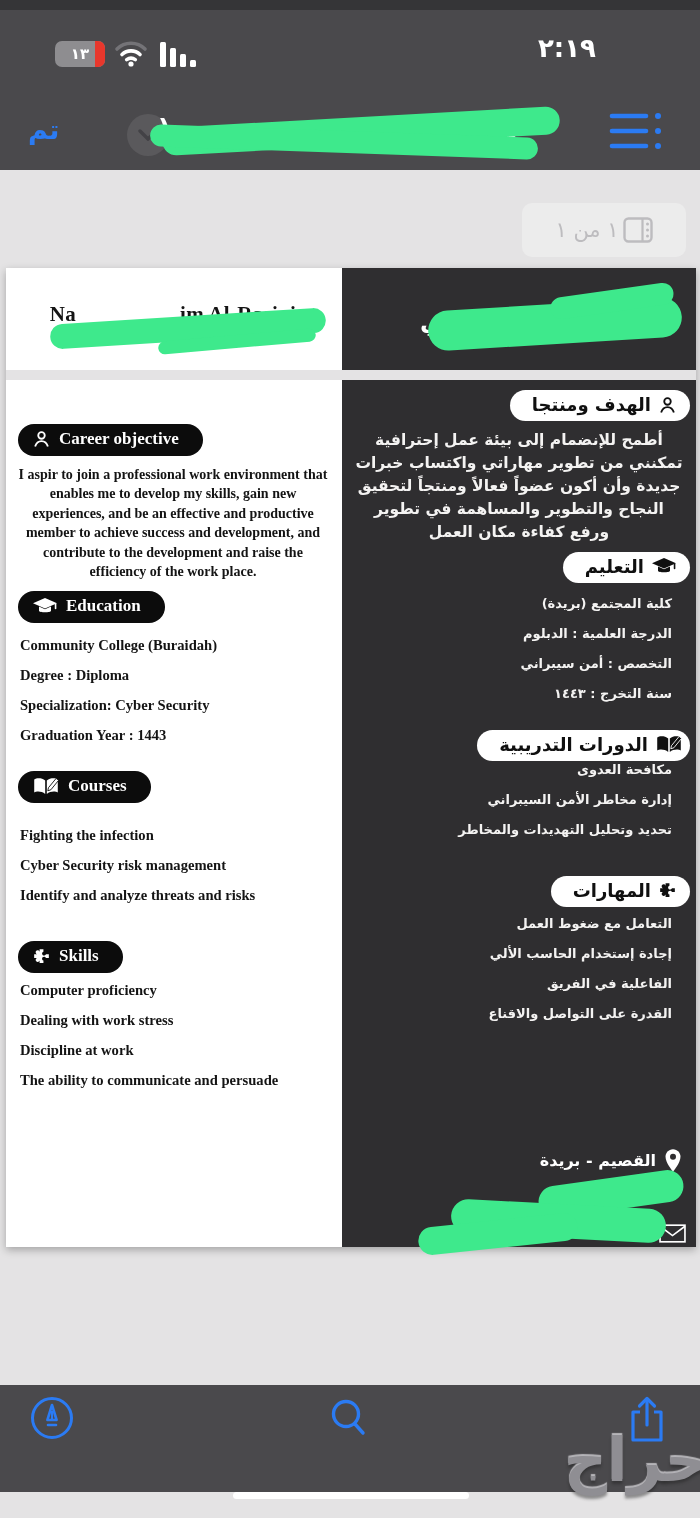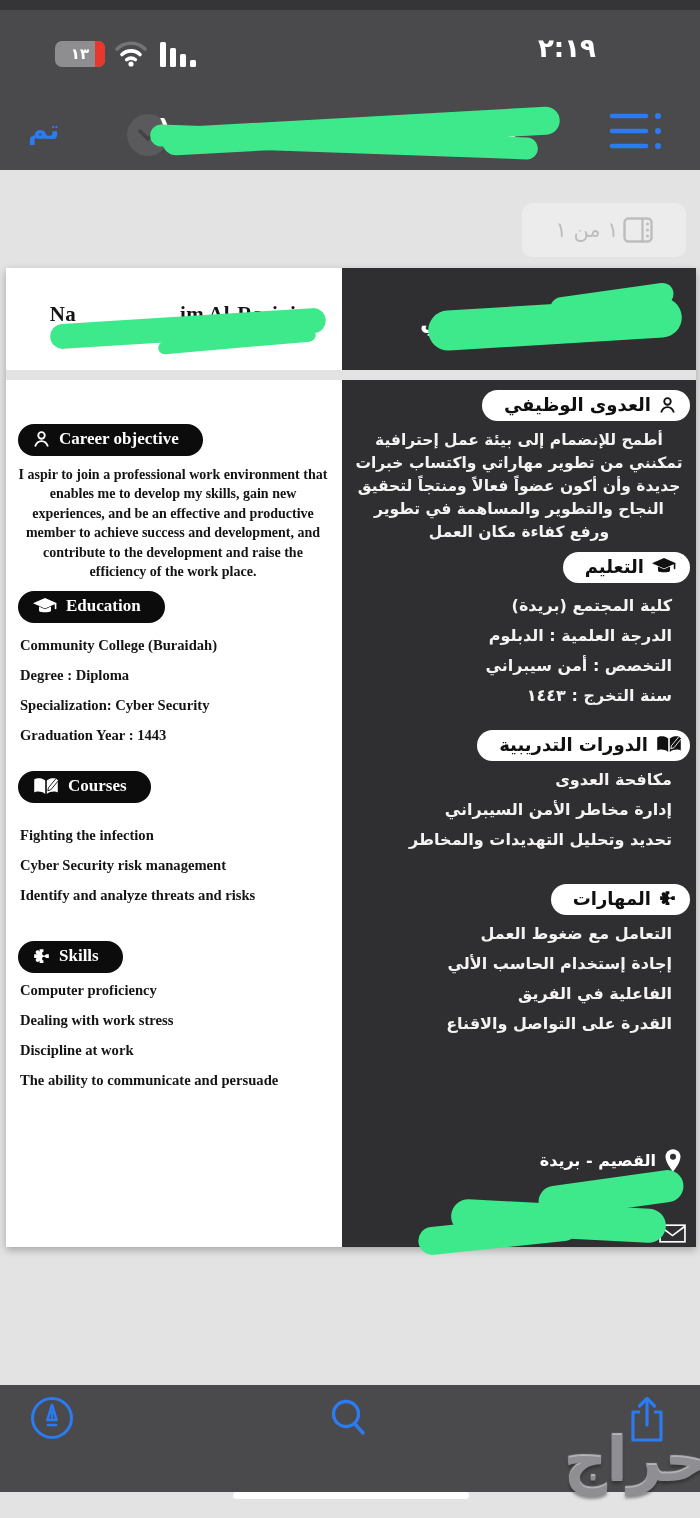--- a/index.html
+++ b/index.html
@@ -57,21 +57,21 @@
   .pill-white{display:inline-flex;align-items:center;gap:8px;background:#fff;color:#101010;
               border-radius:18px;padding:4px 14px 6px 22px;font-size:18px;font-weight:bold;}
 
   .obj-en{height:126px;margin-top:9px;padding:0 9px;text-align:center;font-size:14px;
           font-weight:bold;line-height:19.4px;}
   .obj-ar{height:123px;margin-top:8px;padding:0 13px;text-align:center;font-size:15.5px;
           font-weight:bold;line-height:23px;}
 
   .item-en{margin:0 0 0 14px;height:30px;font-size:14.6px;font-weight:bold;}
   .items-en{margin-top:14px;}
-  .item-ar{margin:0 24px 0 0;height:30px;font-size:16px;font-weight:bold;text-align:right;}
+  .item-ar{margin:0 24px 0 0;height:30px;font-size:13px;font-weight:bold;text-align:right;}
   .items-ar{margin-top:13px;}
   .mt-c{margin-top:13px;}
 
   .contact{position:absolute;top:880px;right:0;width:354px;}
   .loc-row{display:flex;align-items:center;justify-content:flex-start;gap:8px;
            padding-right:14px;font-size:16px;font-weight:bold;color:#fff;padding-left:20px;}
   .phone-frag{position:absolute;top:44px;right:146px;color:#fff;font-size:15px;}
   .mail-icon{position:absolute;top:76px;right:10px;}
 
   
@@ -224,21 +224,21 @@
       <div class="scrib" style="left:208px;top:22px;width:124px;height:22px;transform:rotate(-8deg);"></div>
 
       <div style="height:30px"></div>
 
       <div class="pill-row-r">
         <span class="pill-white">
           <svg width="17" height="18" viewBox="0 0 24 25">
             <circle cx="12" cy="7.5" r="4.6" fill="none" stroke="#101010" stroke-width="2.6"></circle>
             <path d="M3 23 c1.6-5.4 5.4-7.6 9-7.6 s7.4 2.2 9 7.6" fill="none" stroke="#101010" stroke-width="2.6"></path>
           </svg>
-          <span>العدوى الوظيفي</span>
+          <span>الهدف ومنتجا</span>
         </span>
       </div>
 
       <div class="obj-ar">أطمح للإنضمام إلى بيئة عمل إحترافية تمكنني من تطوير مهاراتي واكتساب خبرات جديدة وأن أكون عضواً فعالاً ومنتجاً لتحقيق النجاح والتطوير والمساهمة في تطوير ورفع كفاءة مكان العمل</div>
 
       <div class="pill-row-r" style="margin-top:0">
         <span class="pill-white">
           <svg width="24" height="17" viewBox="0 0 30 21">
             <polygon points="15,0 30,6.5 15,13 0,6.5" fill="#101010"></polygon>
             <path d="M7.5 10.5 v5.2 c0 2.6 15 2.6 15 0 v-5.2 l-7.5 3.3 z" fill="#101010"></path>
@@ -257,21 +257,21 @@
       <div class="pill-row-r" style="margin-top:14px">
         <span class="pill-white" style="padding-right:8px;">
           <svg width="26" height="19" viewBox="0 0 32 23">
             <path d="M15 4 C11 .8 4.5 .8 1.5 2.8 V19 c3-2 9.5-1.6 13.5 1.6 z" fill="#101010"></path>
             <path d="M17 4 C21 .8 27.5 .8 30.5 2.8 V19 c-3-2-9.5-1.6-13.5 1.6 z" fill="#101010"></path>
             <path d="M19 13 L28.5 1.5 l3 2.4 L22 15.5 l-3.8 1.3 z" fill="#101010" stroke="#fff" stroke-width="1.1"></path>
           </svg>
           <span>الدورات التدريبية</span>
         </span>
       </div>
-      <div class="items-ar" style="margin-top:9px">
+      <div class="items-ar" style="margin-top:1px">
         <div class="item-ar">مكافحة العدوى</div>
         <div class="item-ar">إدارة مخاطر الأمن السيبراني</div>
         <div class="item-ar">تحديد وتحليل التهديدات والمخاطر</div>
       </div>
 
       <div class="pill-row-r" style="margin-top:24px">
         <span class="pill-white">
           <svg width="17" height="17" viewBox="0 0 22 22">
             <path d="M8.5 1.5 h5 v3.2 a2.6 2.6 0 1 0 3.3 3.3 h3.7 v5 h-3.7 a2.6 2.6 0 1 0 -3.3 3.3 v3.2 h-5 v-3.2 a2.6 2.6 0 1 1 -3.3-3.3 H1.5 v-5 h3.7 a2.6 2.6 0 1 1 3.3-3.3 z" fill="#101010"></path>
           </svg>

